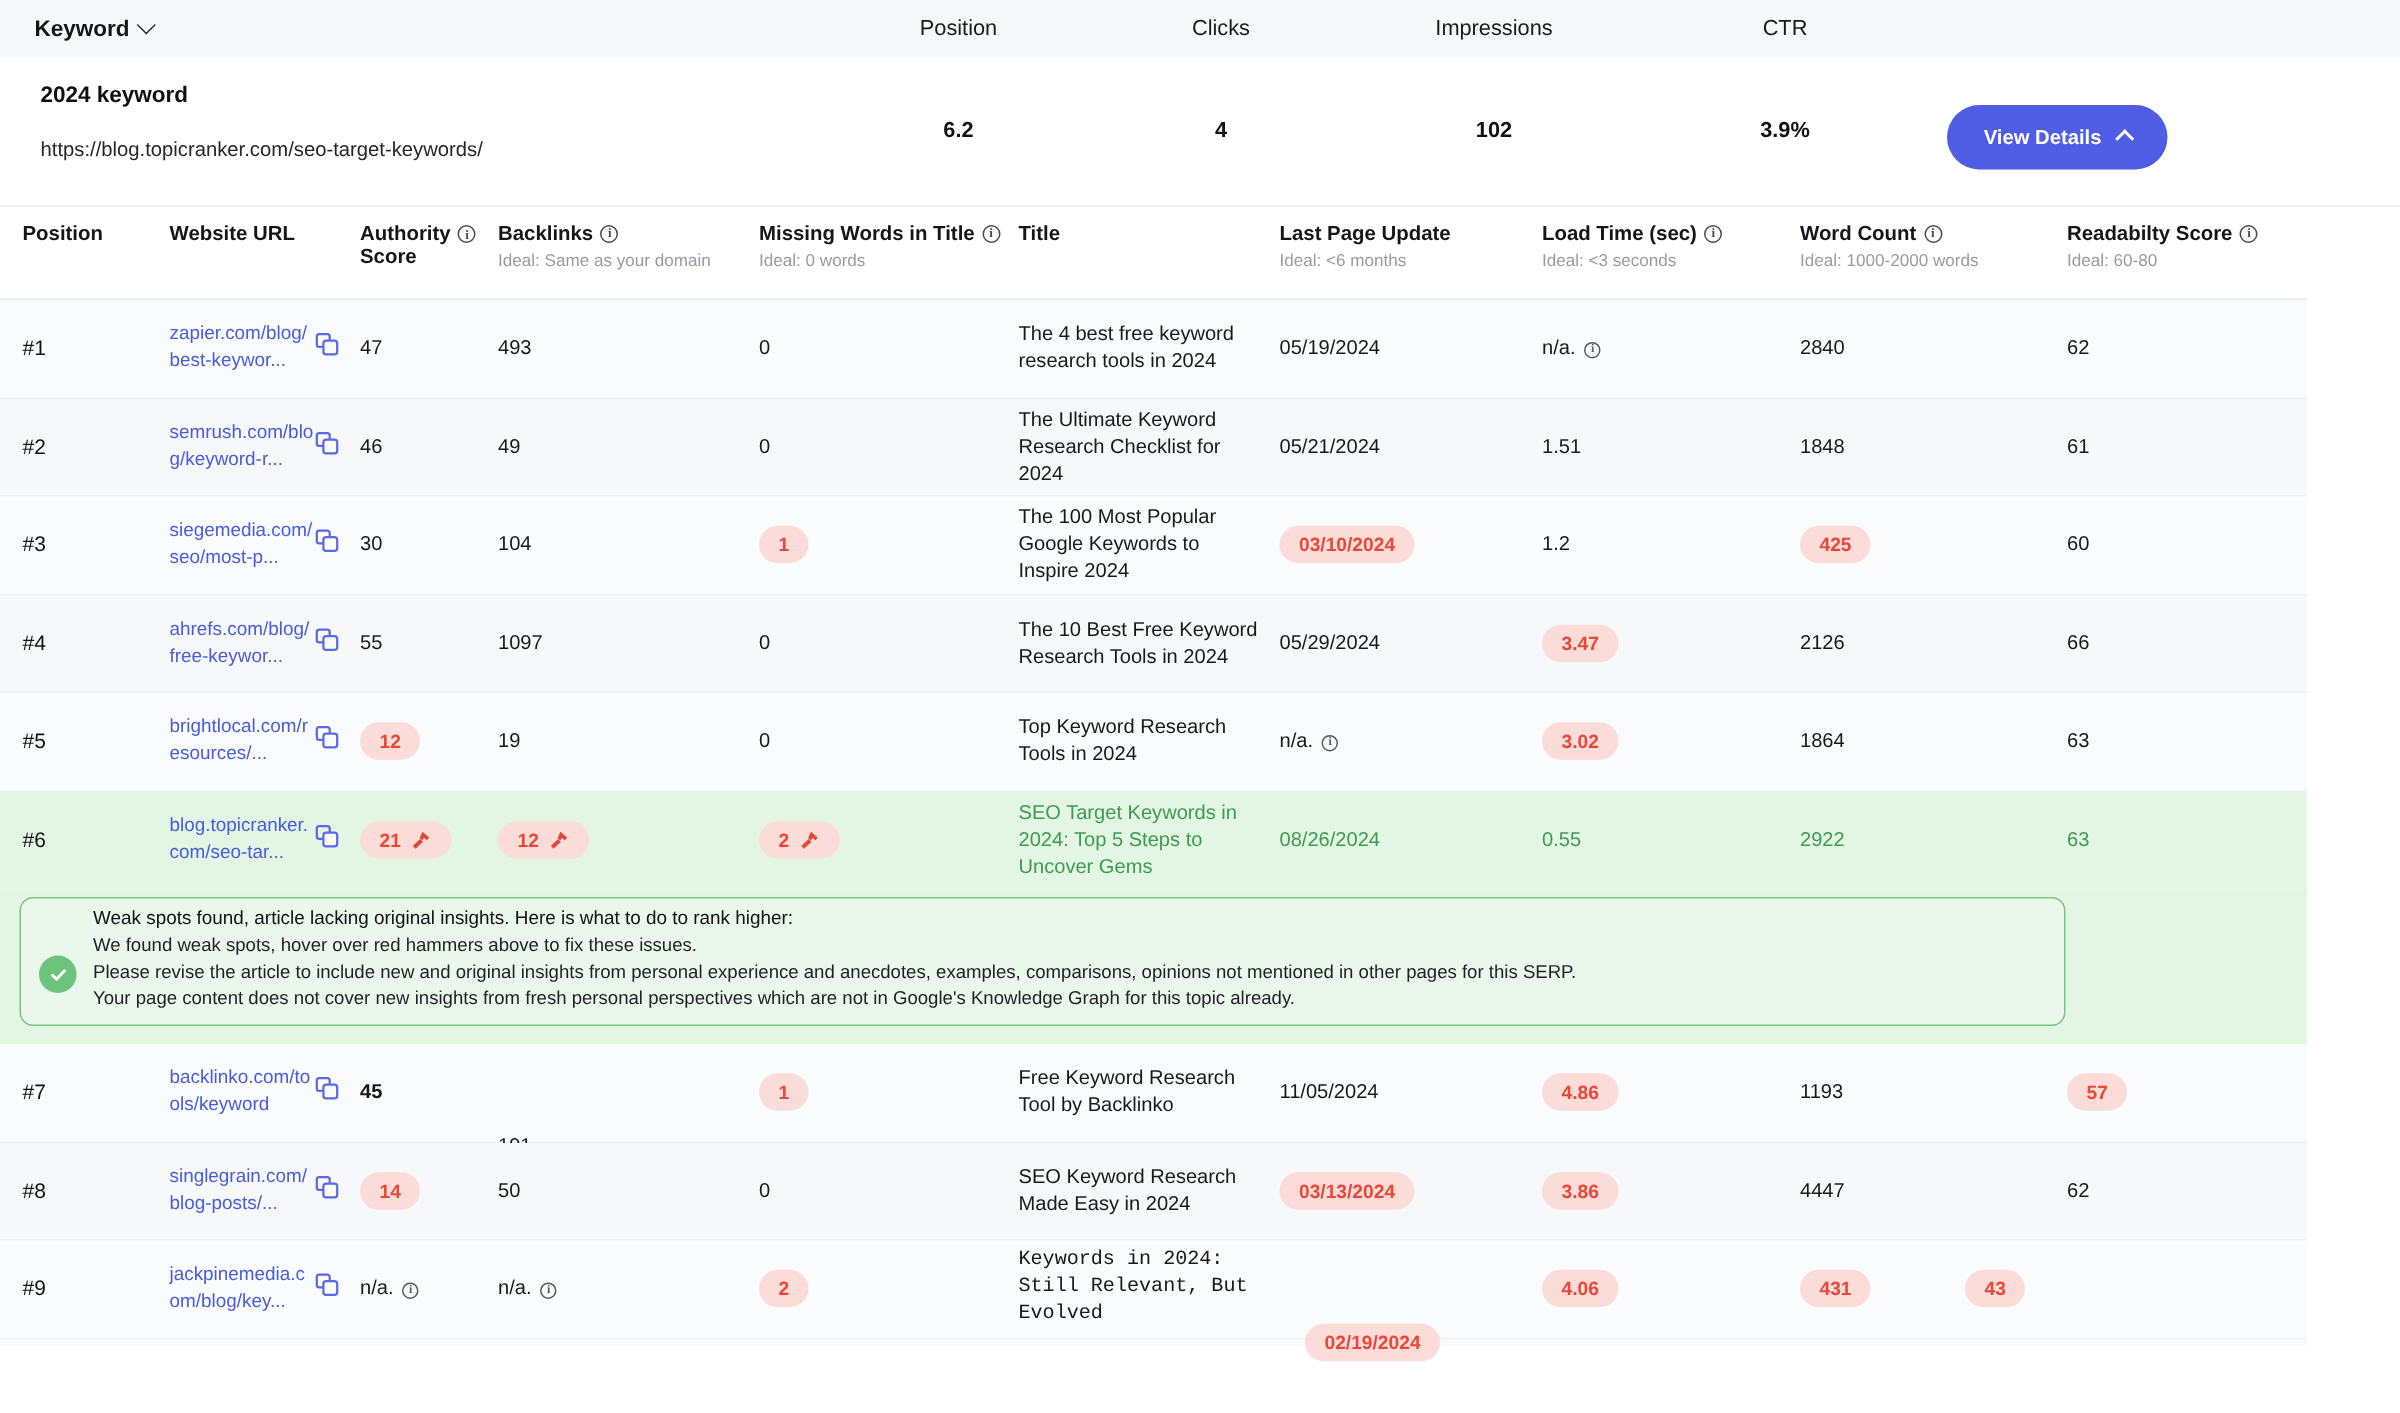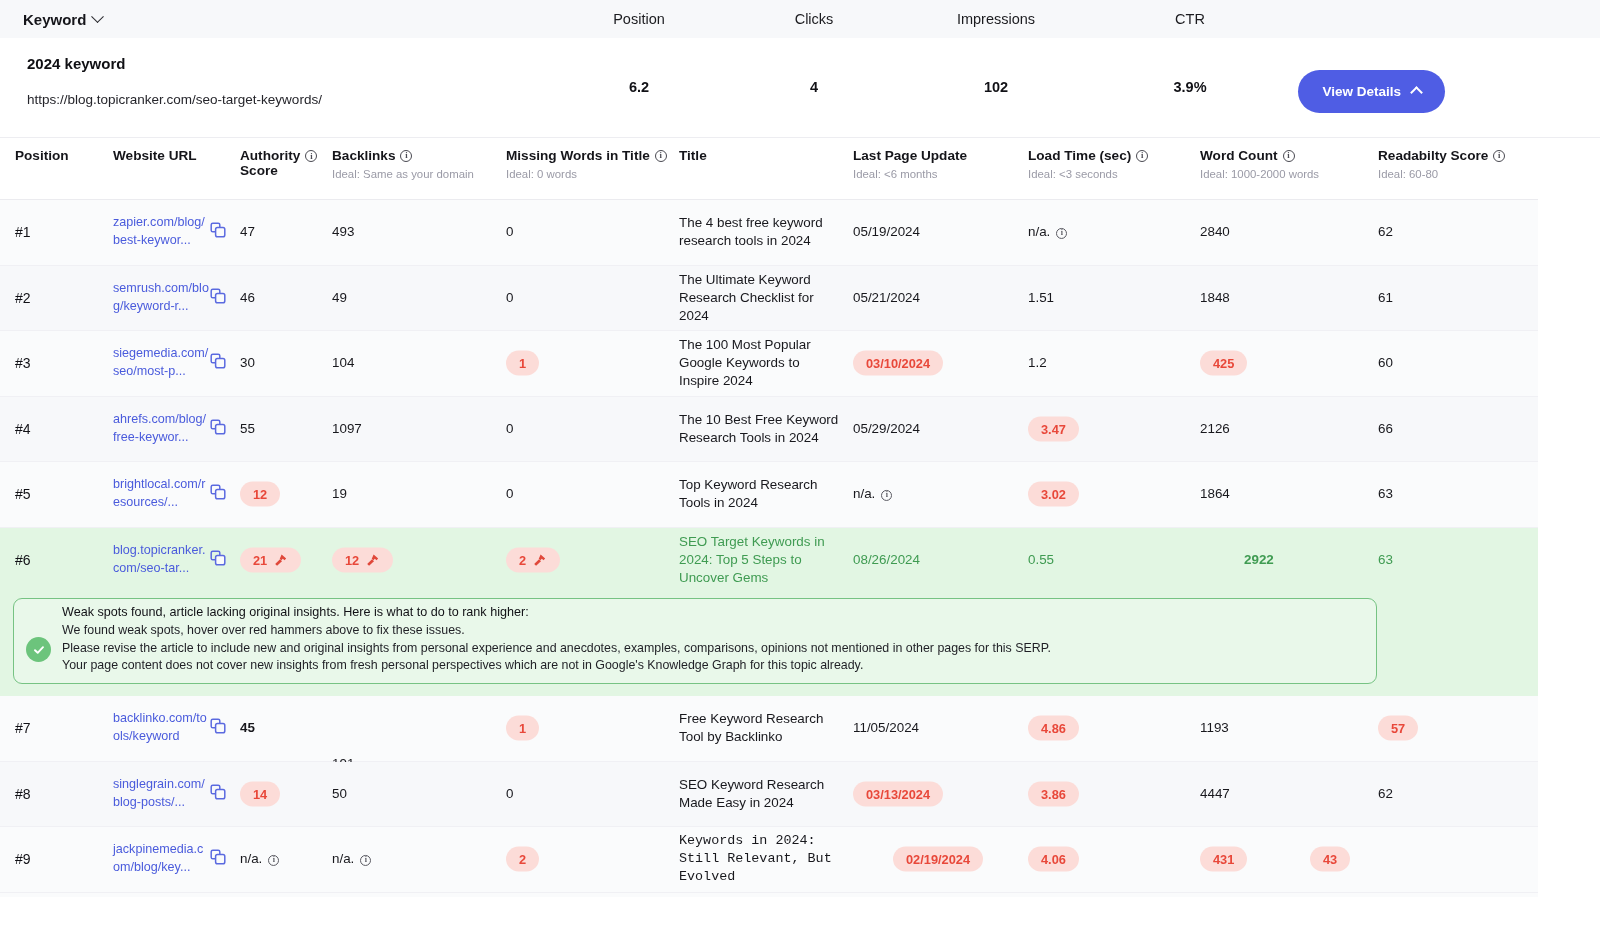--- a/index.html
+++ b/index.html
@@ -361,21 +361,21 @@
             <span style="display: inline-flex;">
               <svg class="hammer" width="15" height="15" viewBox="0 0 20 20" fill="none">
                 <path d="M11.5 2.6 L17.6 8.1 L15.3 10.3 L13.1 8.3 L11.1 10.3 L9.0 8.3 Z" fill="#e0483a"></path>
                 <path d="M9.4 9.0 L12.0 11.5 L5.4 17.8 L2.9 15.3 Z" fill="#e0483a"></path>
               </svg>
             </span>
           </span></div>
         <div class="cell" style="left: 679px; width: 160px;">SEO Target Keywords in 2024: Top 5 Steps to Uncover Gems</div>
         <div class="cell" style="left: 853px;"><span>08/26/2024</span></div>
         <div class="cell" style="left: 1028px;"><span>0.55</span></div>
-        <div class="cell" style="left: 1244px; font-weight: bold;"><span>2922</span></div>
+        <div class="cell" style="left: 1200px;"><span>2922</span></div>
         <div class="cell" style="left: 1378px;"><span>63</span></div>
       </div>
       <div class="alertrow">
         <div class="alertbox"></div>
         <div class="alert-check">
           <svg width="14" height="14" viewBox="0 0 14 14" fill="none">
             <path d="M3 7.2 L5.7 9.8 L11 4.2" stroke="#ffffff" stroke-width="1.9" stroke-linecap="round" stroke-linejoin="round"></path>
           </svg>
         </div>
         <div class="alert-txt">
@@ -435,21 +435,21 @@
         <span class="copy-ic" style="left: 210px;"><svg width="16" height="16" viewBox="0 0 16 16" fill="none">
             <rect x="1.2" y="1.2" width="8.6" height="8.6" rx="1.6" stroke="#5b6ae0" stroke-width="1.5"></rect>
             <rect x="5.6" y="5.6" width="9.2" height="9.2" rx="1.8" fill="#fafbfc" stroke="#5b6ae0" stroke-width="1.5"></rect>
           </svg></span>
         <div class="cell" style="left: 240px;"><span>n/a.</span><span class="info-i sm" style="margin-left: 6px; vertical-align: 1px;">i</span></div>
         <div class="cell" style="left: 332px;"><span>n/a.</span><span class="info-i sm" style="margin-left: 6px; vertical-align: 1px;">i</span></div>
         <div class="cell" style="left: 506px;"><span class="pill">
             <span>2</span>
           </span></div>
         <div class="cell" style="left: 679px; width: 160px; font-family: Liberation Mono, monospace;">Keywords in 2024: Still Relevant, But Evolved</div>
-        <div class="cell" style="left: 893px;"><span class="pill">
+        <div class="cell" style="left: 870px; margin-top: 36px;"><span class="pill">
             <span>02/19/2024</span>
           </span></div>
         <div class="cell" style="left: 1028px;"><span class="pill">
             <span>4.06</span>
           </span></div>
         <div class="cell" style="left: 1200px;"><span class="pill">
             <span>431</span>
           </span></div>
         <div class="cell" style="left: 1310px;"><span class="pill">
             <span>43</span>

